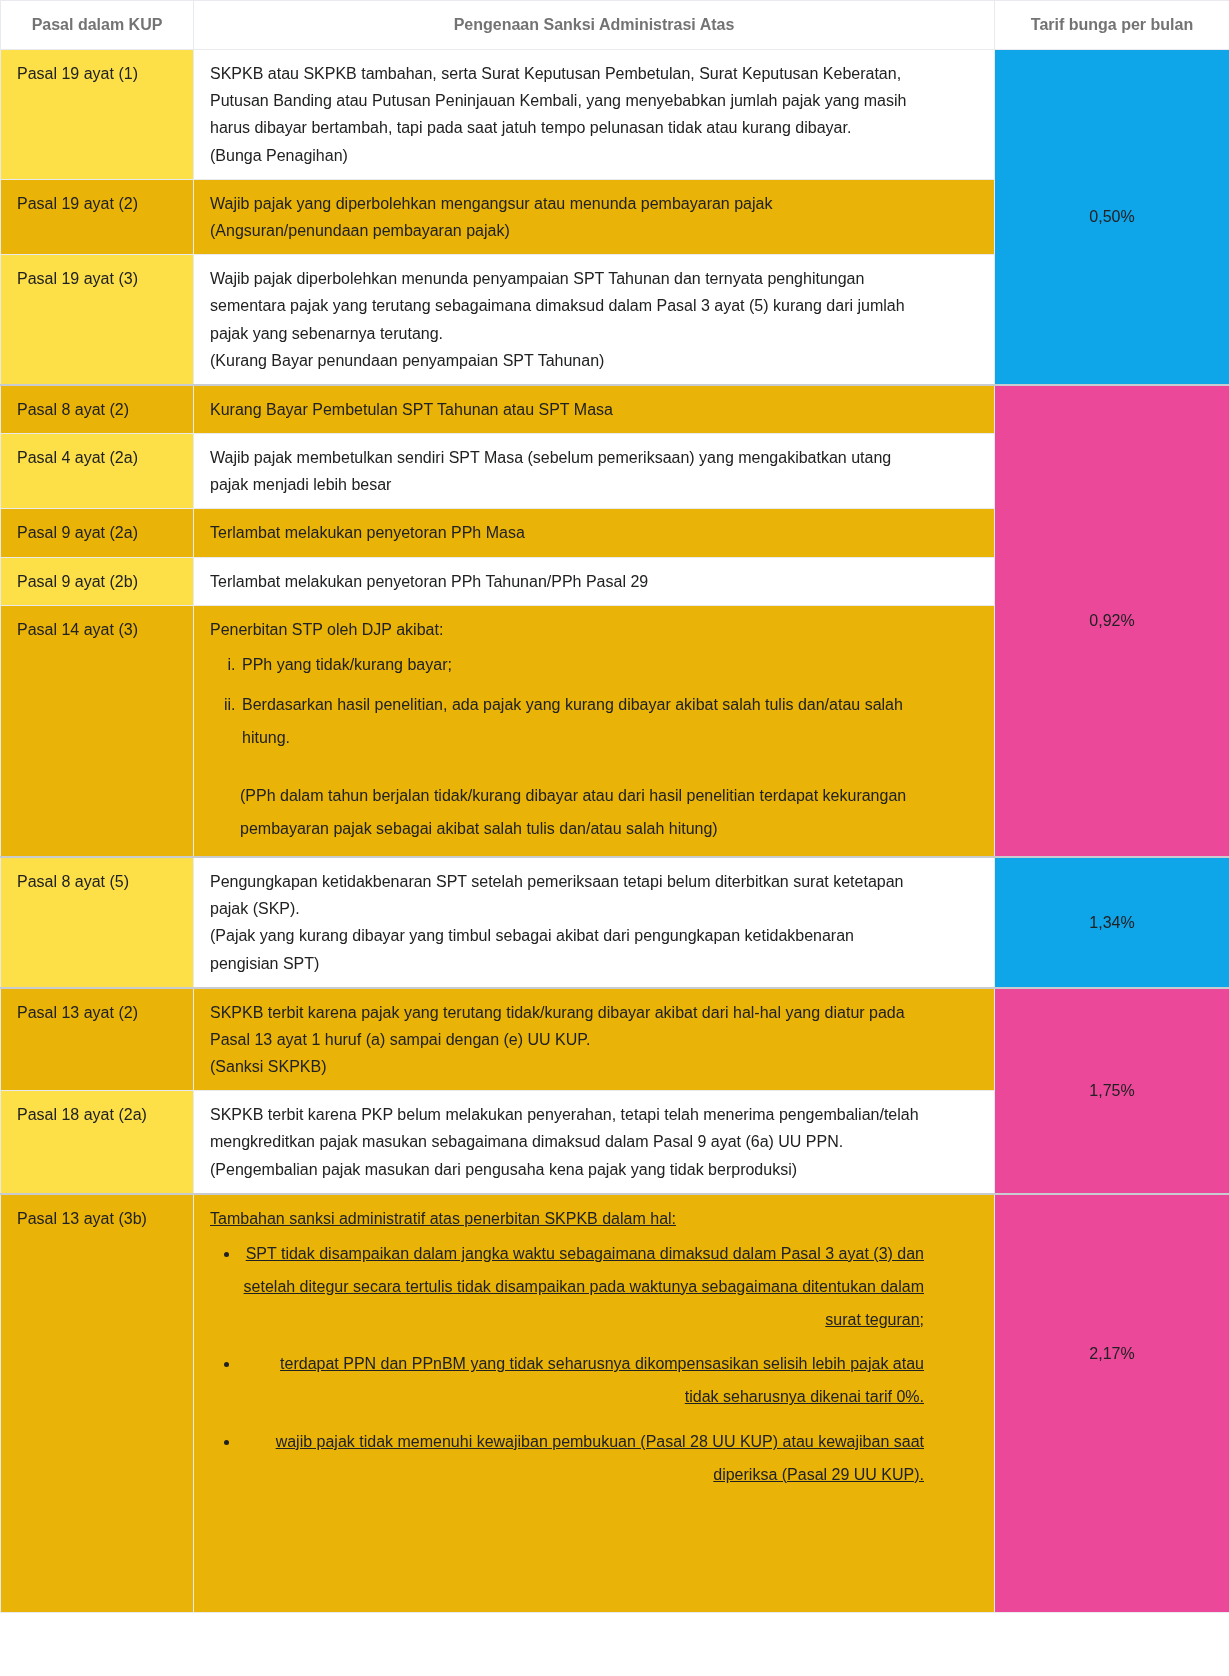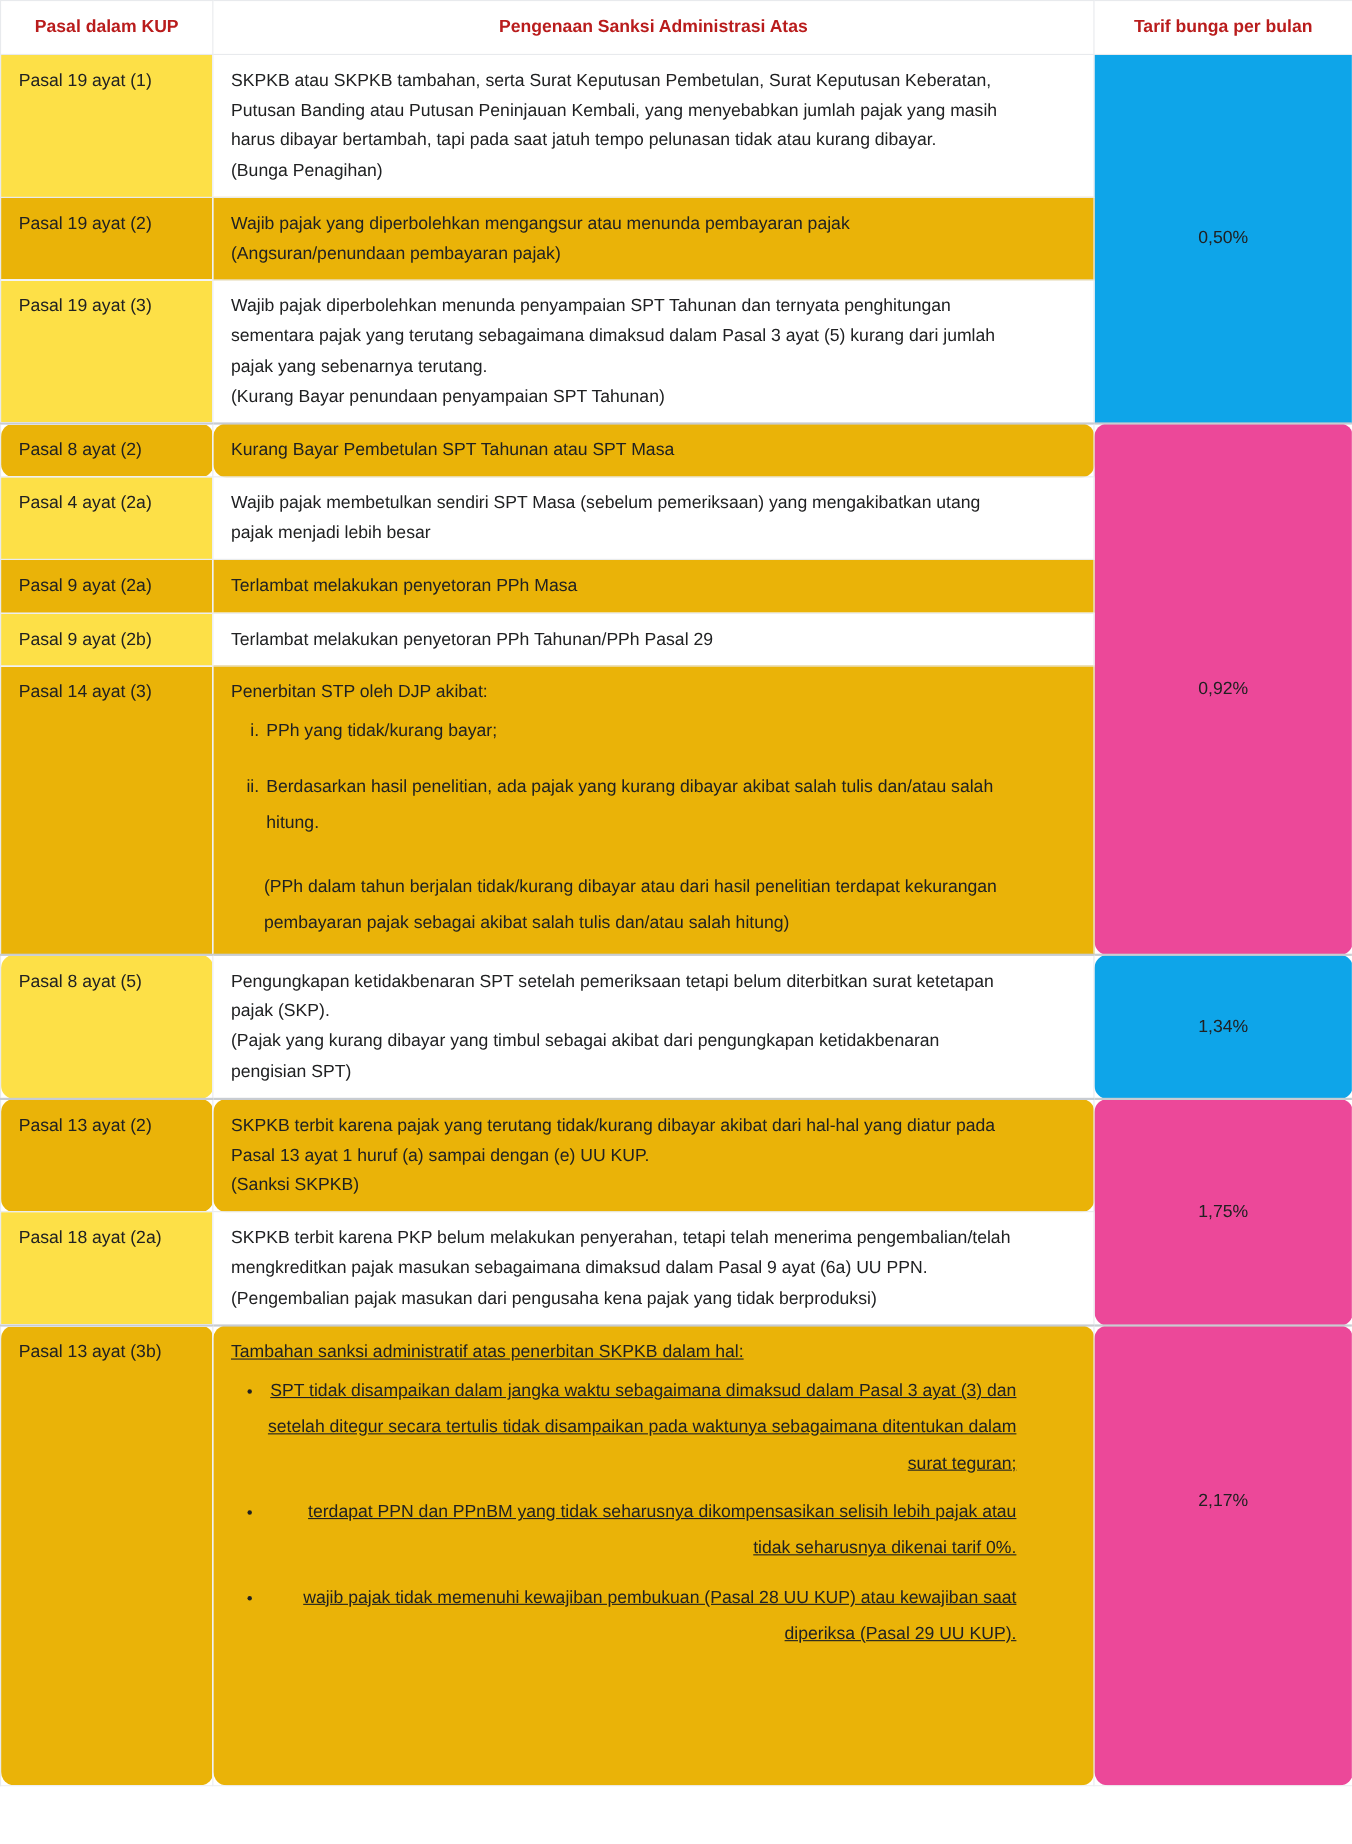--- a/index.html
+++ b/index.html
@@ -14,21 +14,21 @@
     width:1229px;
     font-size:16px;
   }
   th, td { border:1px solid #e8eaed; }
   th {
     text-align:center;
     vertical-align:middle;
     font-weight:bold;
     padding:15px 10px;
     background:#ffffff;
-    color:#b91c1c;
+    color:#737373;
   }
   td { vertical-align:top; text-align:left; }
   td.pasal {
     padding:10px 8px 10px 16px;
     line-height:1.7;
     background:#fde047;
     overflow:hidden;
   }
   td.desc {
     padding:10px 70px 10px 16px;
@@ -37,28 +37,28 @@
   }
   td.rate {
     text-align:center;
     vertical-align:middle;
     padding:10px;
     background:#0ea5e9;
     line-height:1.7;
   }
   td.rate.shade { background:#ec4899; }
   tr.even td.pasal, tr.even td.desc { background:#eab308; }
-  tr.gstart > td { border-top:2px solid #c8ccd1;border-radius:12px; }
+  tr.gstart > td { border-top:2px solid #c8ccd1; }
   ol.roman {
     list-style:lower-roman;
     margin:6px 0 0 0;
     padding-left:30px;
   }
   ol.roman li { line-height:2.05; padding-left:2px; }
-  ol.roman li + li { margin-top:18px; }
+  ol.roman li + li { margin-top:7px; }
   .roman-note {
     margin:26px 0 0 30px;
     line-height:2.05;
   }
   ul.bullets {
     list-style:disc;
     margin:6px 0 0 0;
     padding-left:30px;
     text-align:right;
   }

